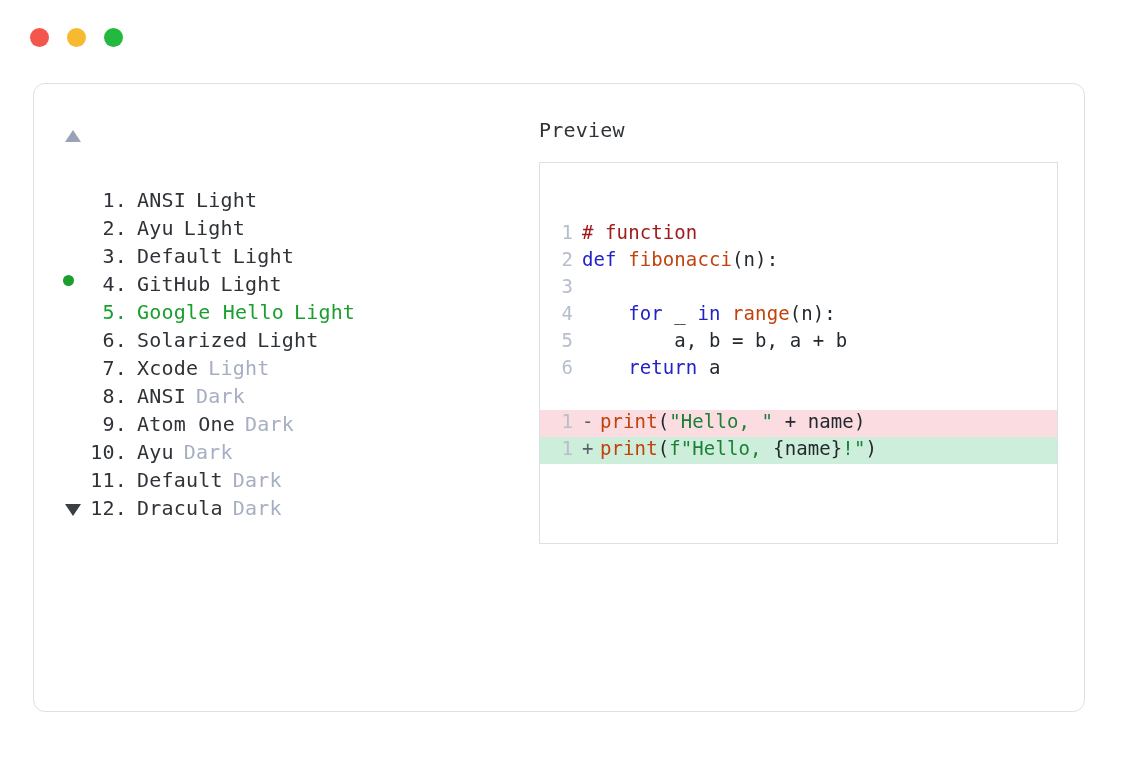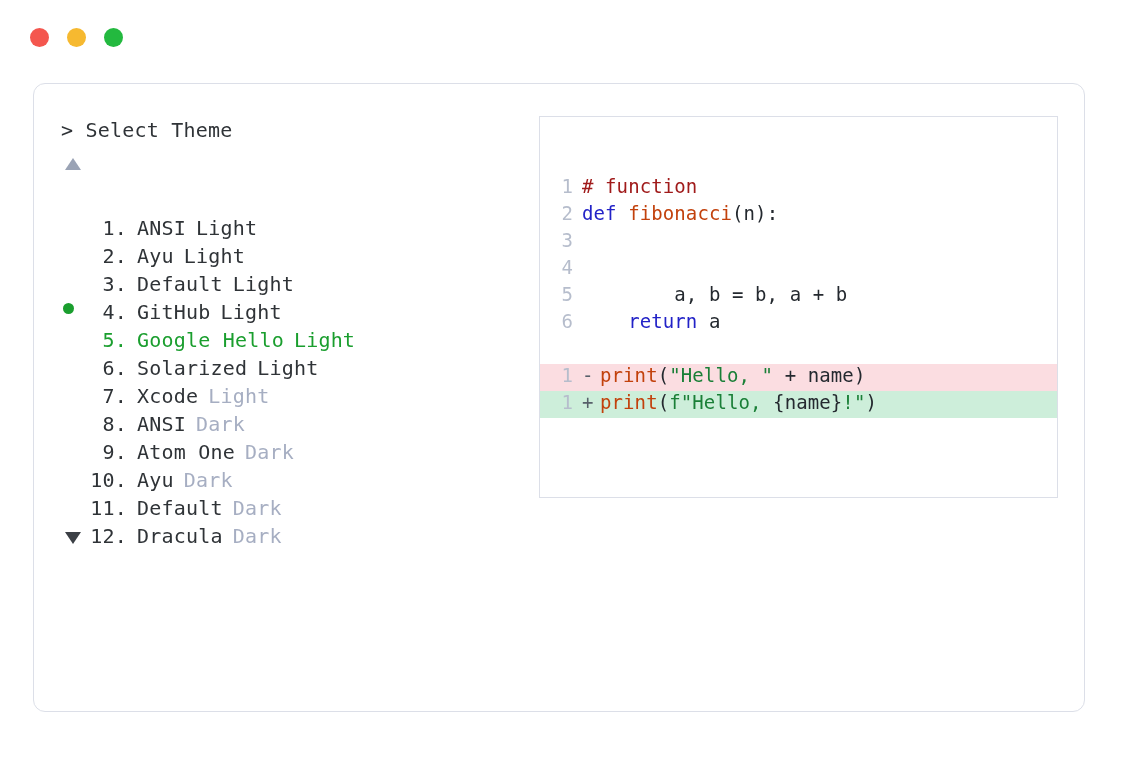--- a/index.html
+++ b/index.html
@@ -195,47 +195,47 @@
 
 <div class="titlebar">
   <span class="dot red"></span>
   <span class="dot amber"></span>
   <span class="dot green"></span>
 </div>
 
 <div class="card">
 
   <div class="left-pane">
-    <div class="prompt-line">&gt; Select Theme</div>
     <div class="scroll-arrow up"></div>
     <ul class="theme-list" id="theme-list">
         <li class="theme-row"><span class="bullet-cell"></span><span class="num-cell"> 1.</span><span class="name-cell">ANSI</span><span class="name-cell">Light</span></li>
         <li class="theme-row"><span class="bullet-cell"></span><span class="num-cell"> 2.</span><span class="name-cell">Ayu</span><span class="name-cell">Light</span></li>
         <li class="theme-row"><span class="bullet-cell"></span><span class="num-cell"> 3.</span><span class="name-cell">Default</span><span class="name-cell">Light</span></li>
         <li class="theme-row"><span class="bullet-cell"></span><span class="num-cell"> 4.</span><span class="name-cell">GitHub</span><span class="name-cell">Light</span></li>
         <li class="theme-row selected"><span class="bullet-cell"><span class="bullet"></span></span><span class="num-cell"> 5.</span><span class="name-cell">Google Hello</span><span class="name-cell variant">Light</span></li>
         <li class="theme-row"><span class="bullet-cell"></span><span class="num-cell"> 6.</span><span class="name-cell">Solarized</span><span class="name-cell">Light</span></li>
         <li class="theme-row"><span class="bullet-cell"></span><span class="num-cell"> 7.</span><span class="name-cell">Xcode</span><span class="name-cell variant">Light</span></li>
         <li class="theme-row"><span class="bullet-cell"></span><span class="num-cell"> 8.</span><span class="name-cell">ANSI</span><span class="name-cell variant">Dark</span></li>
         <li class="theme-row"><span class="bullet-cell"></span><span class="num-cell"> 9.</span><span class="name-cell">Atom One</span><span class="name-cell variant">Dark</span></li>
         <li class="theme-row"><span class="bullet-cell"></span><span class="num-cell">10.</span><span class="name-cell">Ayu</span><span class="name-cell variant">Dark</span></li>
         <li class="theme-row"><span class="bullet-cell"></span><span class="num-cell">11.</span><span class="name-cell">Default</span><span class="name-cell variant">Dark</span></li>
         <li class="theme-row"><span class="bullet-cell"></span><span class="num-cell">12.</span><span class="name-cell">Dracula</span><span class="name-cell variant">Dark</span></li>
       </ul>
     <div class="scroll-arrow down"></div>
   </div>
 
 
   <div class="right-pane">
+    <div class="preview-label">Preview</div>
     <div class="preview-panel">
       <div class="code-block" id="code-block">
           <div class="code-line"><span class="ln">1</span><span class="code-text"><span class="c-comment"># function</span></span></div>
           <div class="code-line"><span class="ln">2</span><span class="code-text"><span class="c-keyword">def </span><span class="c-func">fibonacci</span><span class="c-punct">(n):</span></span></div>
           <div class="code-line"><span class="ln">3</span></div>
-          <div class="code-line"><span class="ln">4</span></div>
+          <div class="code-line"><span class="ln">4</span><span class="code-text"><span class="c-plain">    </span><span class="c-keyword">for</span><span class="c-plain"> _ </span><span class="c-keyword">in</span><span class="c-plain"> </span><span class="c-func">range</span><span class="c-punct">(n):</span></span></div>
           <div class="code-line"><span class="ln">5</span><span class="code-text"><span class="c-plain">        a, b = b, a + b</span></span></div>
           <div class="code-line"><span class="ln">6</span><span class="code-text"><span class="c-plain">    </span><span class="c-keyword">return</span><span class="c-plain"> a</span></span></div>
         </div>
       <div class="diff-block" id="diff-block">
           <div class="diff-line del"><span class="ln">1</span><span class="diff-sign">-</span><span class="code-text"><span class="c-func">print</span><span class="c-punct">(</span><span class="c-string">"Hello, "</span><span class="c-plain"> + name)</span></span></div>
           <div class="diff-line add"><span class="ln">1</span><span class="diff-sign">+</span><span class="code-text"><span class="c-func">print</span><span class="c-punct">(</span><span class="c-string">f"Hello, </span><span class="c-plain">{name}</span><span class="c-string">!"</span><span class="c-punct">)</span></span></div>
         </div>
     </div>
   </div>
 

